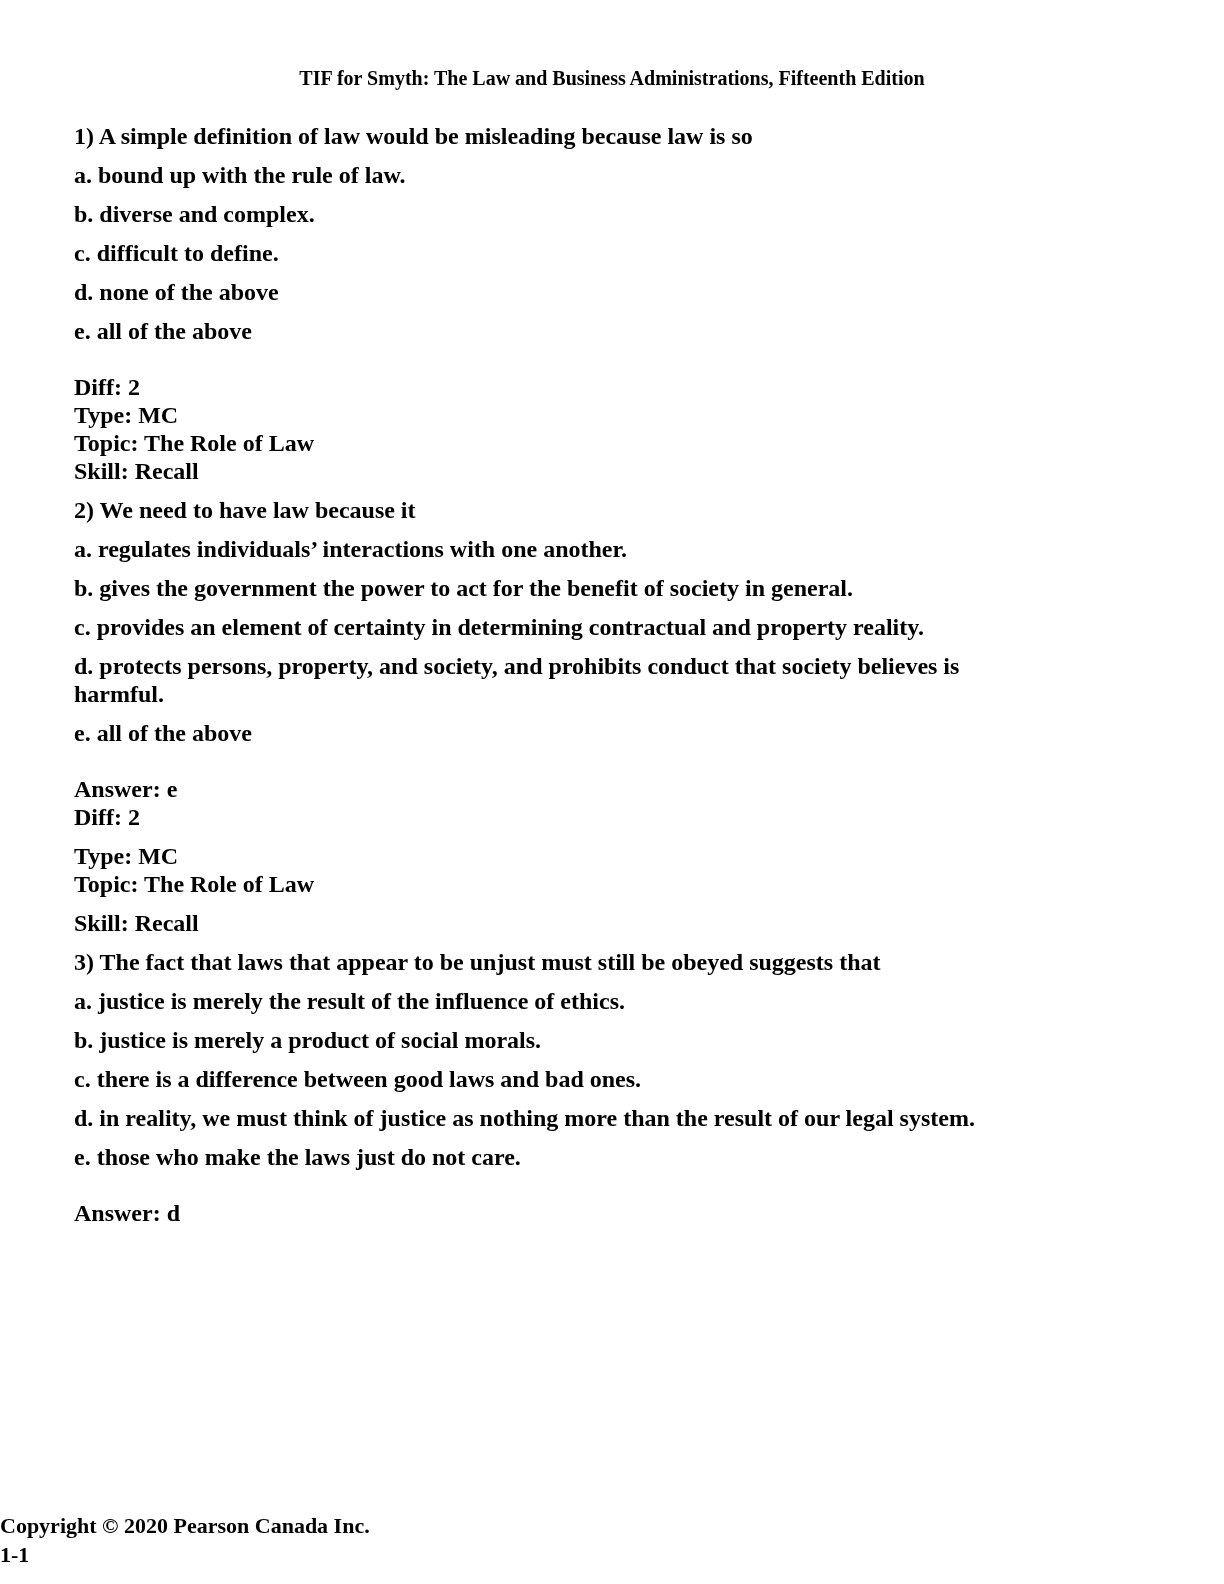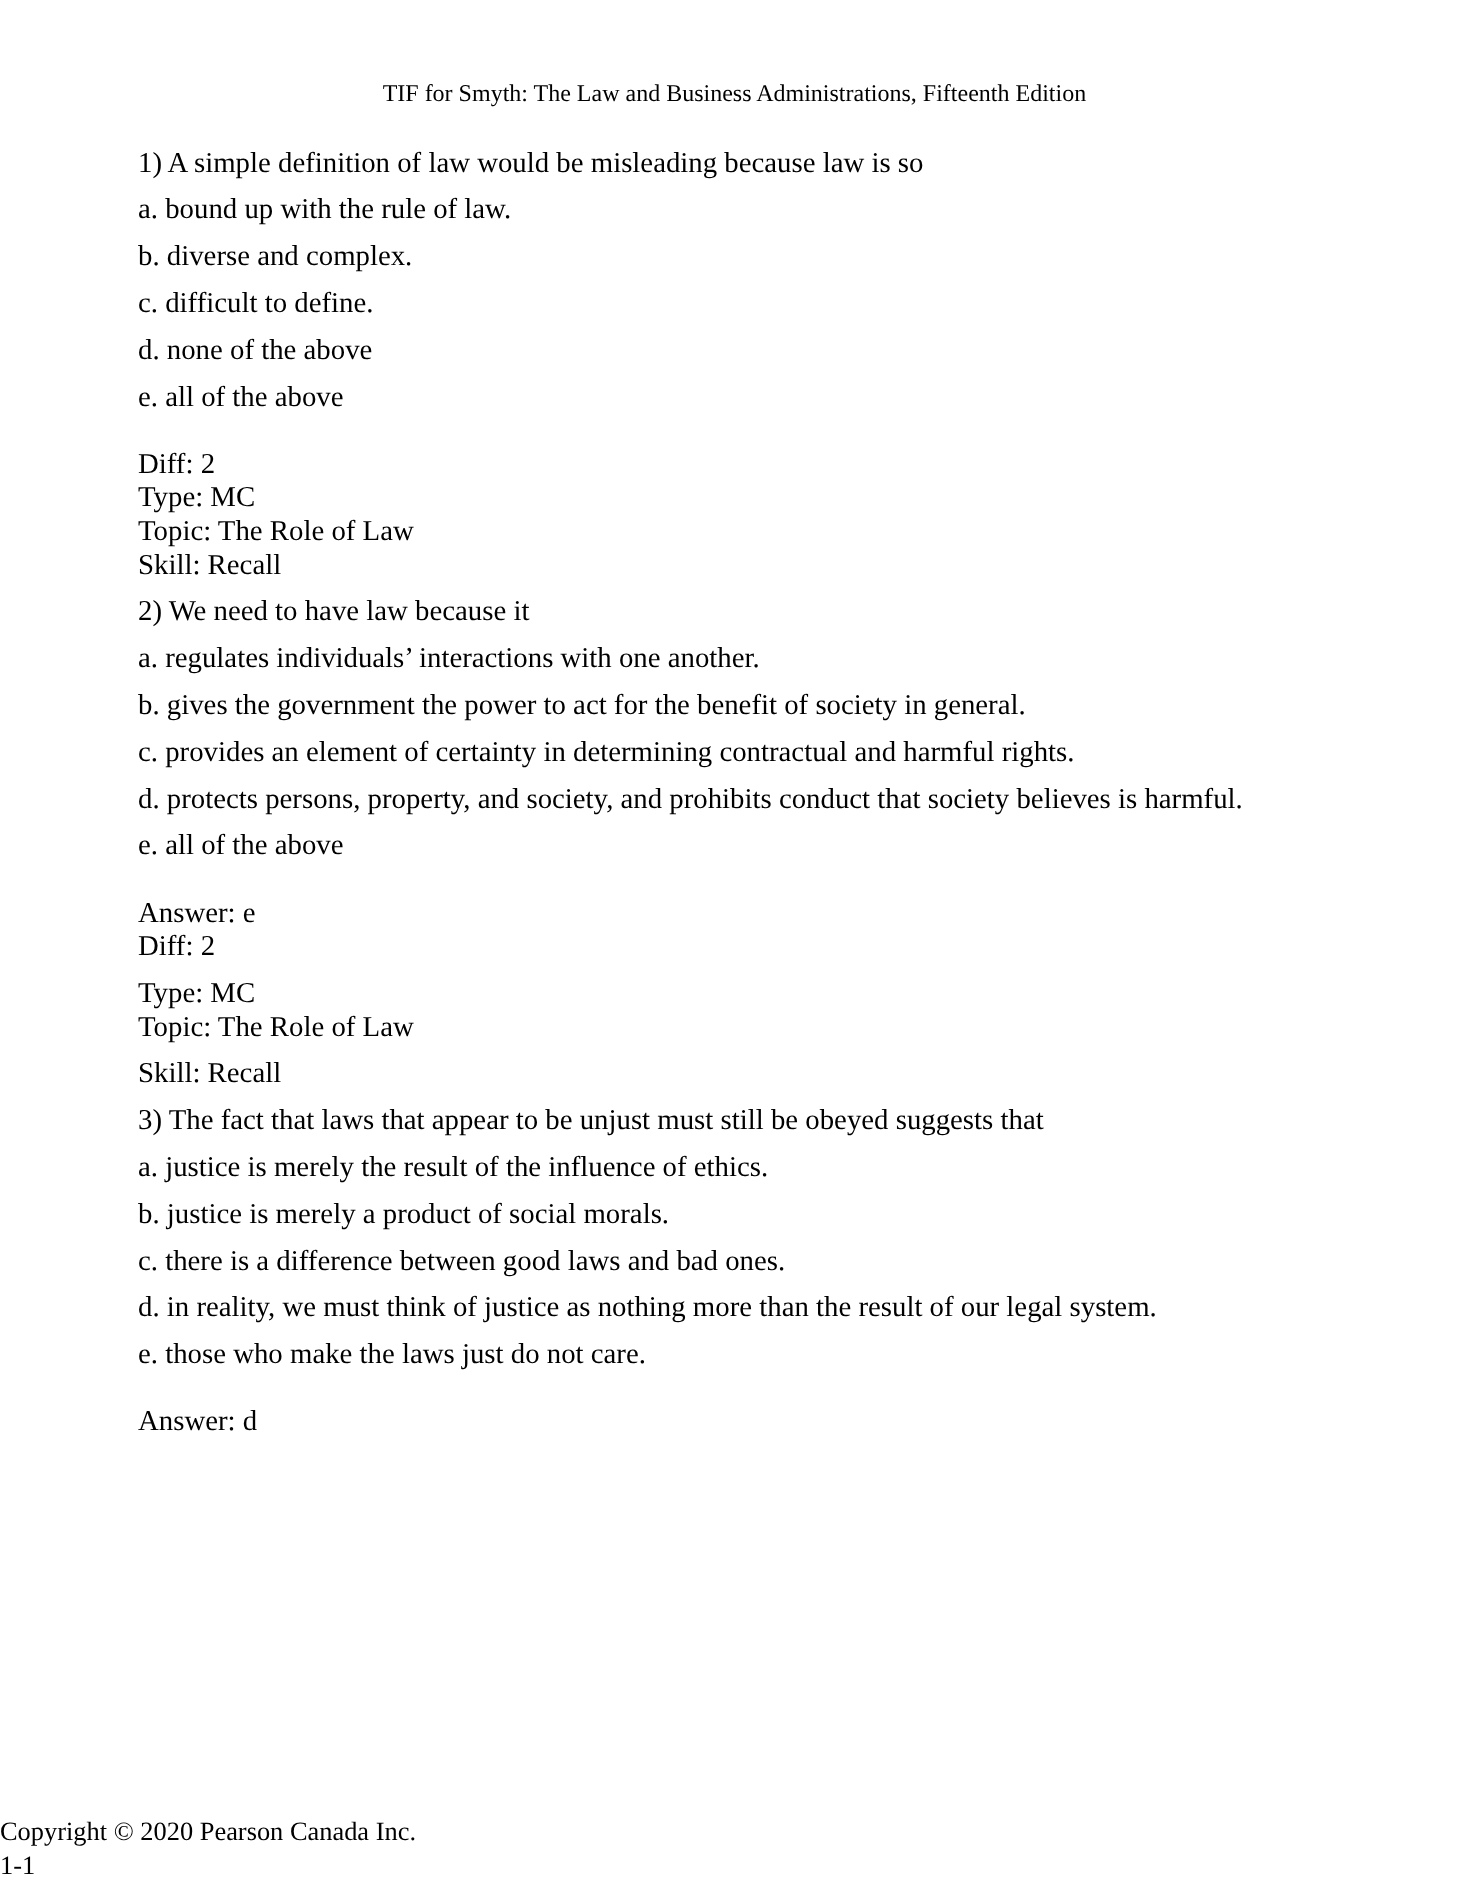--- a/index.html
+++ b/index.html
@@ -8,29 +8,30 @@
     background: #ffffff;
   }
   .page {
     position: relative;
     width: 1224px;
     height: 1584px;
     background: #ffffff;
     color: #000000;
     font-family: "Liberation Serif", "DejaVu Serif", serif;
     overflow: hidden;
+    font-weight: bold;
   }
   .doc-header {
     padding-top: 64px;
     text-align: center;
     font-size: 20px;
     line-height: 28px;
   }
   .content {
-    padding: 30px 178px 0 115px;
+    padding: 30px 178px 0 74px;
     font-size: 24px;
   }
   .para {
     margin: 0 0 11px 0;
     line-height: 28px;
   }
   .answer-section {
     margin-top: 28px;
   }
   .answer-group {
@@ -75,21 +76,21 @@
           <div class="answer-line">Topic: The Role of Law</div>
           <div class="answer-line">Skill: Recall</div>
         </div>
       </div>
     </section>
 
     <section class="question">
       <p class="para prompt">2) We need to have law because it</p>
       <p class="para option">a. regulates individuals’ interactions with one another.</p>
       <p class="para option">b. gives the government the power to act for the benefit of society in general.</p>
-      <p class="para option">c. provides an element of certainty in determining contractual and harmful rights.</p>
+      <p class="para option">c. provides an element of certainty in determining contractual and property reality.</p>
       <p class="para option">d. protects persons, property, and society, and prohibits conduct that society believes is harmful.</p>
       <p class="para option">e. all of the above</p>
       <div class="answer-section">
         <div class="answer-group">
           <div class="answer-line">Answer: e</div>
           <div class="answer-line">Diff: 2</div>
         </div>
         <div class="answer-group">
           <div class="answer-line">Type: MC</div>
           <div class="answer-line">Topic: The Role of Law</div>

